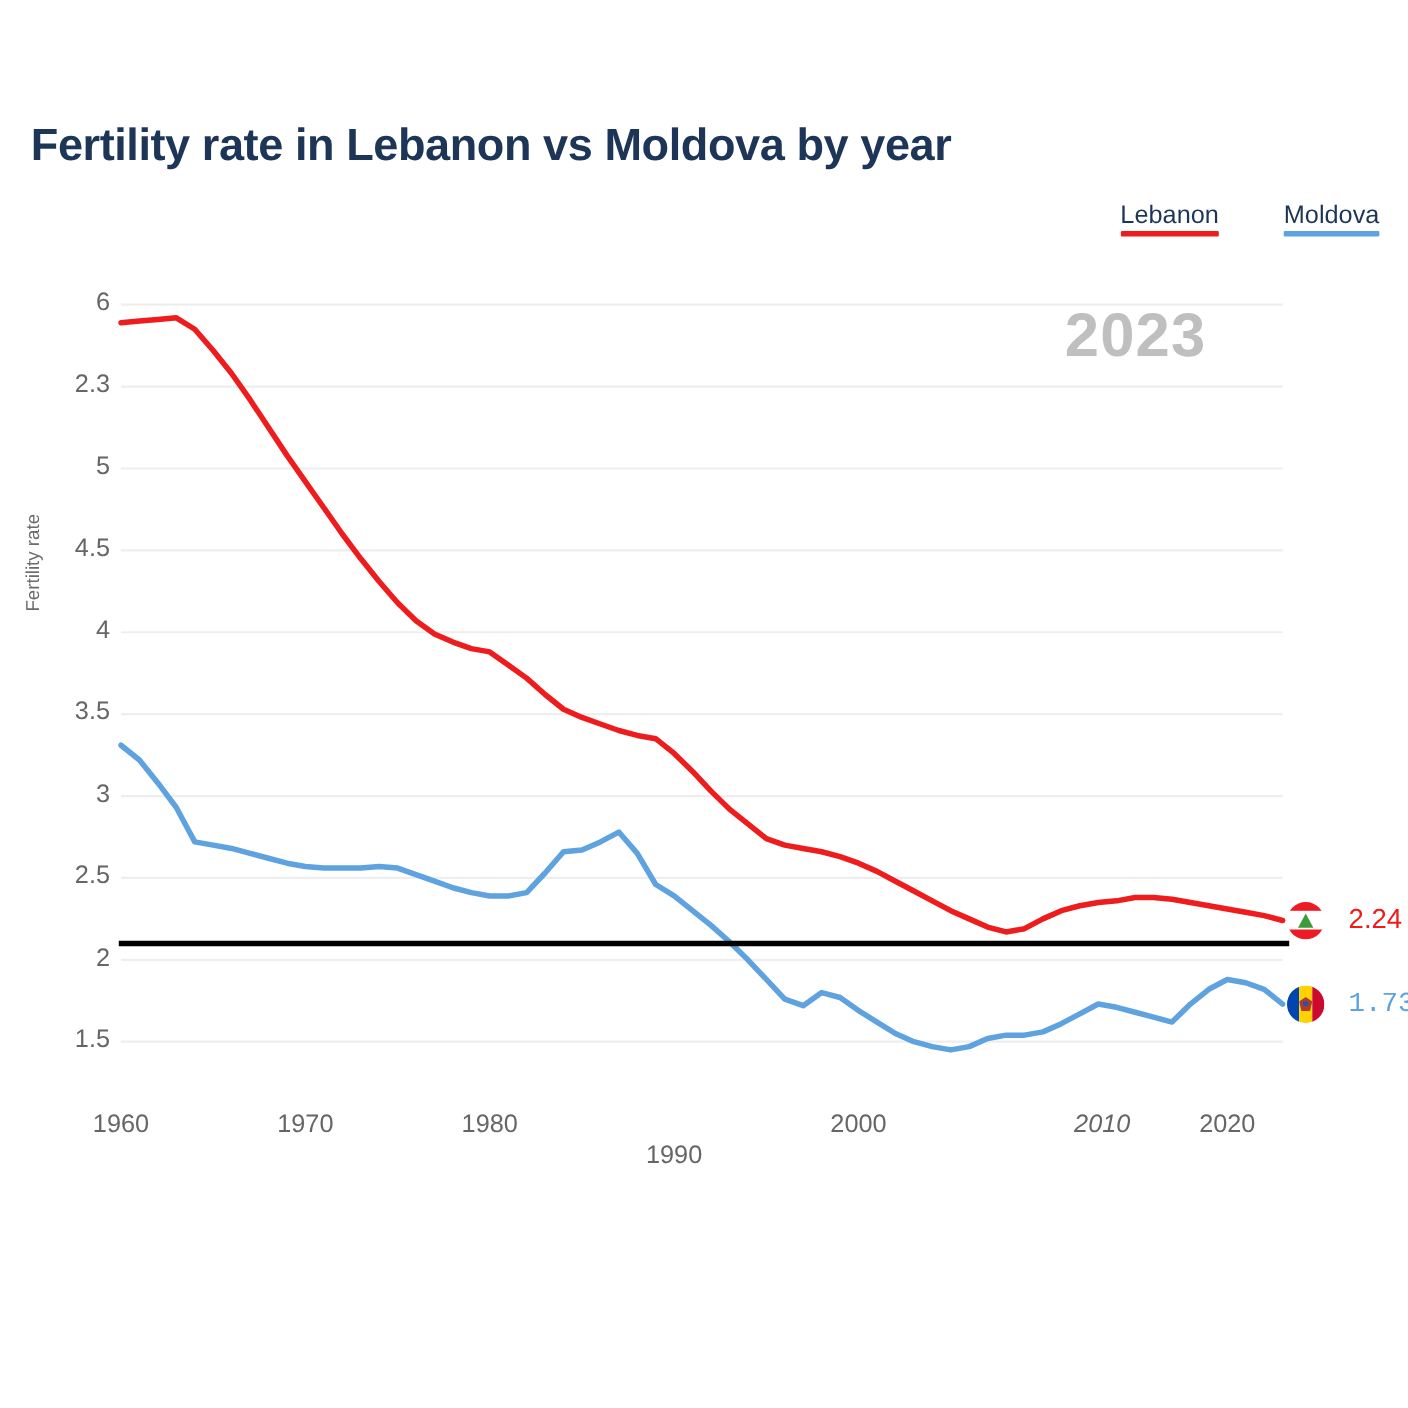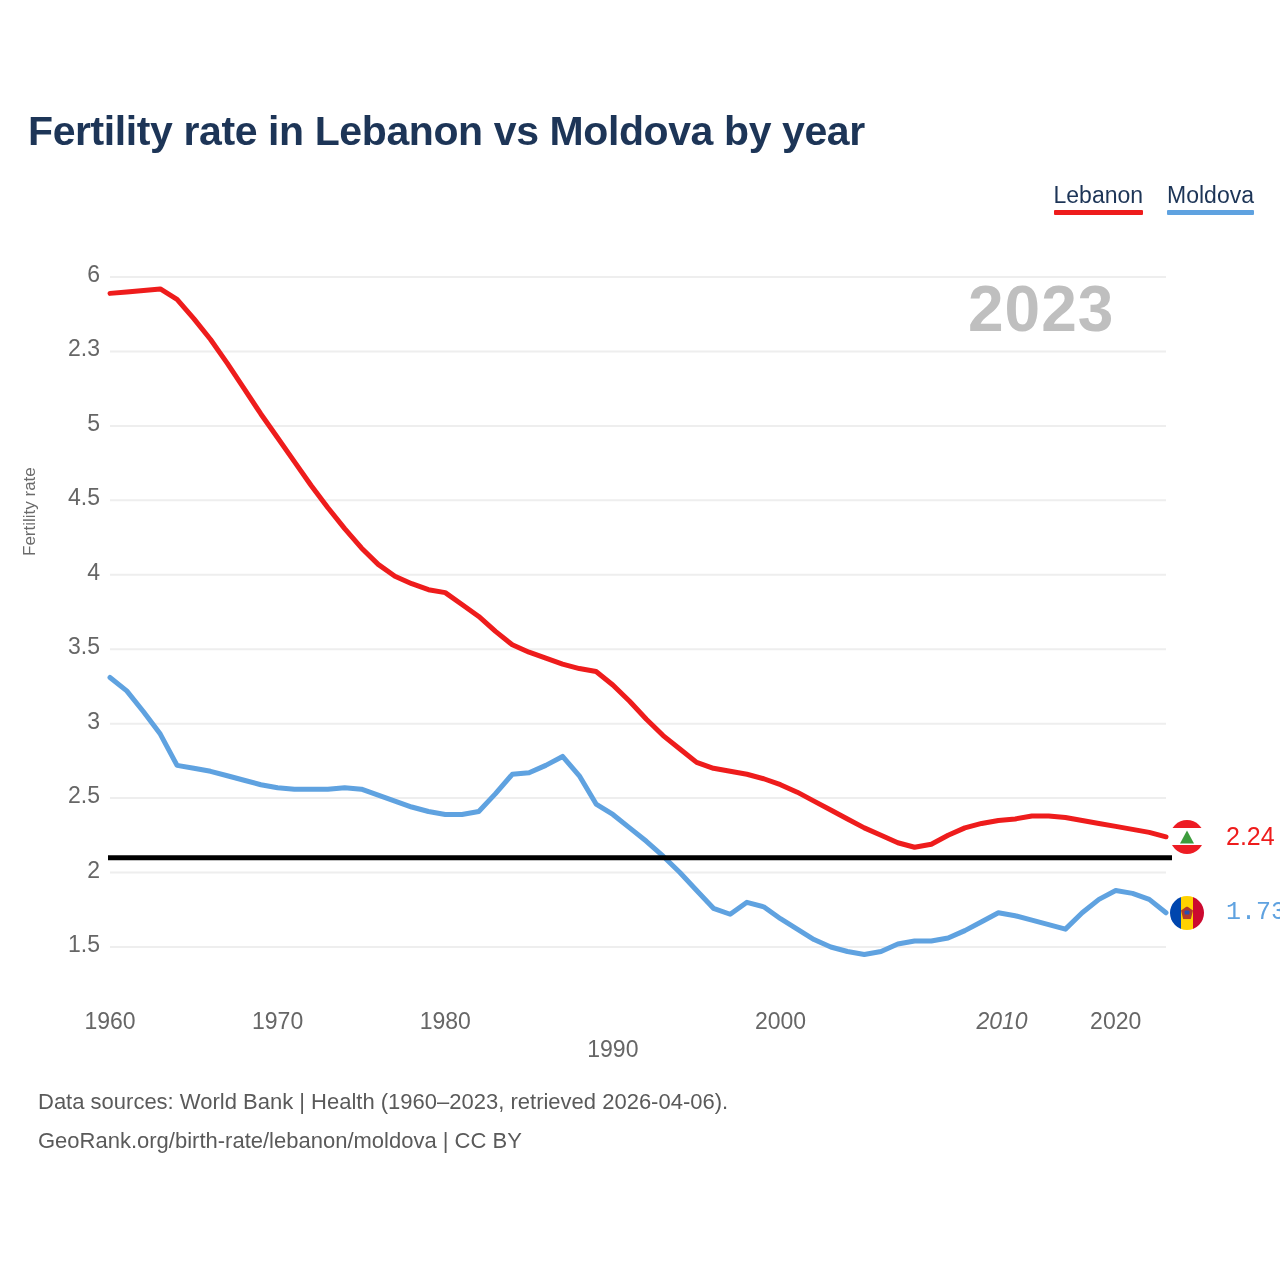--- a/index.html
+++ b/index.html
@@ -37,20 +37,21 @@
     right: 26px;
     top: 182px;
     display: flex;
     gap: 24px;
     align-items: flex-start;
   }
   .legend-item {
     display: flex;
     flex-direction: column;
     align-items: center;
+    margin-left: 35px;
   }
   .legend-label {
     font-size: 23px;
     color: #1d3557;
     line-height: 26px;
   }
   .legend-rule {
     height: 5px;
     width: 100%;
     margin-top: 2px;
@@ -66,21 +67,21 @@
     top: 0;
     width: 1280px;
     height: 1280px;
   }
   svg.plot { display: block; }
 
   .watermark-year {
     position: absolute;
     left: 968px;
     top: 272px;
-    font-size: 64px;
+    font-size: 56px;
     font-weight: bold;
     color: #bfbfbf;
     letter-spacing: 1px;
   }
 
   .y-axis-title {
     position: absolute;
     left: 20px;
     top: 556px;
     width: 40px;
@@ -281,18 +282,14 @@
     <span class="flag md">
       <span class="stripe s-blue"></span>
       <span class="stripe s-yellow"></span>
       <span class="stripe s-red"></span>
       <span class="emblem"></span>
       <span class="emblem-dot"></span>
     </span>
     <span class="value">1.73</span>
   </div>
 
-  <div class="footer">
-    <div>Data sources: World Bank | Health (1960–2023, retrieved 2026-04-06).</div>
-    <div>GeoRank.org/birth-rate/lebanon/moldova | CC BY</div>
-  </div>
 
 </div>
 
 </body></html>

